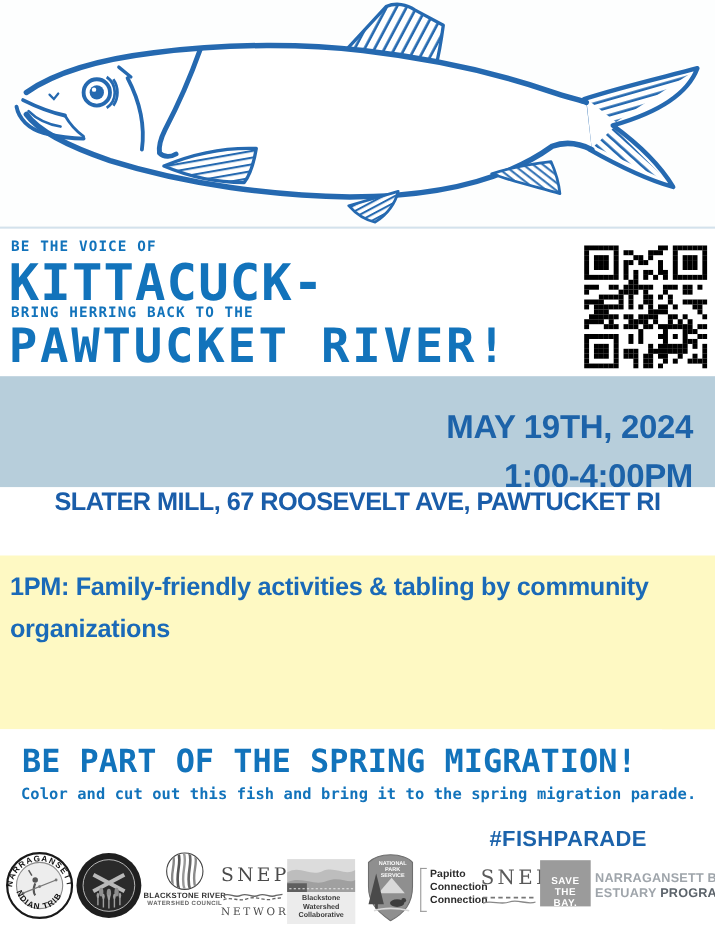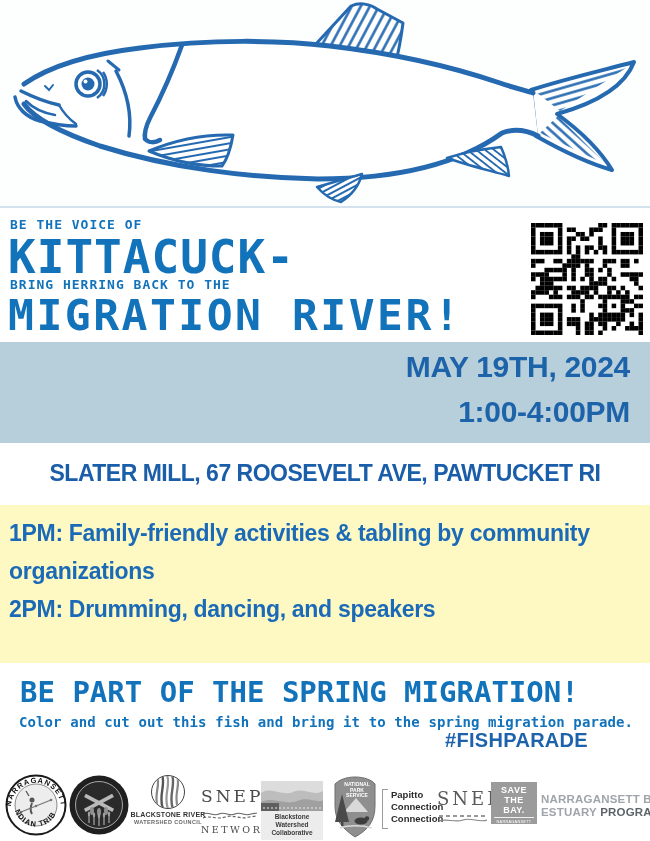--- a/index.html
+++ b/index.html
@@ -3,23 +3,23 @@
 <meta charset="utf-8">
 <style>
   html,body{margin:0;padding:0;background:#fff;}
   .poster{position:relative;width:650px;height:841px;background:#fff;overflow:hidden;
           font-family:"Liberation Sans",sans-serif;}
   
   .fish-area{position:absolute;left:0;top:0;width:650px;height:206px;background:#fdfefe;
              border-bottom:2px solid #d3e2ec;}
   .heading-area{position:absolute;left:0;top:208px;width:650px;height:134px;background:#fff;}
   .date-band{position:absolute;left:0;top:342px;width:650px;height:101px;background:#b7cedb;
-             text-align:right;box-sizing:border-box;padding:2px 20px 0 0;}
+             text-align:right;box-sizing:border-box;padding:24px 20px 0 0;}
   .address-band{position:absolute;left:0;top:443px;width:650px;height:62px;background:#fff;
-             text-align:center;box-sizing:border-box;padding-top:17px;}
+             text-align:center;box-sizing:border-box;padding-top:0;}
   .schedule-band{position:absolute;left:0;top:505px;width:650px;height:158px;background:#fef9c3;
              box-sizing:border-box;padding:9px 0 0 9px;}
   .migration-area{position:absolute;left:0;top:663px;width:602px;height:107px;background:#fff;}
   .logo-strip{position:absolute;left:0;top:770px;width:650px;height:71px;background:#fff;}
 
   
   .mono{font-family:"DejaVu Sans Mono",monospace;font-weight:bold;color:#1273bb;}
   .h-small{position:absolute;left:10px;font-size:13px;letter-spacing:1px;line-height:1;}
   .h1{top:10px;}
   .h-kitta{position:absolute;left:8px;top:26px;font-size:46px;letter-spacing:1px;line-height:1;}
@@ -32,38 +32,38 @@
   .date-line{font-weight:bold;font-size:30px;line-height:45px;color:#1d63a9;letter-spacing:-0.3px;}
   .address-line{font-weight:bold;font-size:23px;color:#1a5da9;letter-spacing:-0.5px;white-space:nowrap;}
   .sched-line{font-weight:bold;font-size:23px;line-height:38px;color:#1a6ab8;
               letter-spacing:-0.3px;white-space:nowrap;}
 
   
   .mig-title{position:absolute;left:20px;top:12px;font-family:"DejaVu Sans Mono",monospace;
              font-weight:bold;font-size:29px;color:#1273bb;white-space:nowrap;}
   .mig-sub{position:absolute;left:19px;top:51px;font-family:"DejaVu Sans Mono",monospace;
              font-size:14px;font-weight:bold;color:#1273bb;letter-spacing:0.1px;white-space:nowrap;}
-  .hashtag{position:absolute;right:14px;top:66px;font-weight:bold;font-size:20px;color:#1c63ab;
+  .hashtag{position:absolute;right:14px;top:89px;font-weight:bold;font-size:20px;color:#1c63ab;
              letter-spacing:0.3px;}
 
   
   .logo{position:absolute;}
   .logo, .logo *{box-sizing:border-box;}
   .brwc-t1{font-size:7px;font-weight:bold;color:#333;text-align:center;letter-spacing:0.2px;line-height:9px;}
   .brwc-t2{font-size:5.5px;font-weight:bold;color:#666;text-align:center;letter-spacing:0.4px;line-height:7px;}
   .serif{font-family:"DejaVu Serif",serif;}
   .snepnet{width:58px;text-align:center;color:#4a4a4a;}
   .snepnet .big{font-size:17px;letter-spacing:3px;line-height:17px;}
   .snepnet .net{font-size:9.5px;letter-spacing:2.5px;line-height:11px;}
   .bwc-text{font-size:6.5px;font-weight:bold;color:#3a3a3a;text-align:center;line-height:8px;}
   .papitto{display:flex;}
   .papitto .bracket{width:6px;height:40px;border-left:1.5px solid #9a9a9a;border-top:1.5px solid #9a9a9a;
                     border-bottom:1.5px solid #9a9a9a;margin-right:3px;}
   .papitto .ptext{font-size:9.5px;line-height:12px;font-weight:bold;color:#2b2b2b;}
-  .stb{width:46px;height:42px;background:#9b9b9b;color:#fff;text-align:center;padding-top:3px;}
+  .stb{width:46px;height:42px;background:#9b9b9b;color:#fff;text-align:center;padding-top:14px;}
   .stb .l{font-size:9px;line-height:10px;font-weight:bold;letter-spacing:0.5px;}
   .stb .s{font-size:3.8px;letter-spacing:0.3px;margin:2px 3px 0 3px;border-top:1px solid rgba(255,255,255,.85);padding-top:1.5px;}
   .nbep{width:112px;}
   .nbep .t1{font-size:11.5px;font-weight:bold;color:#9fa5ab;line-height:13px;letter-spacing:0.2px;white-space:nowrap;}
   .nbep .t2{font-size:11.5px;font-weight:bold;color:#9fa5ab;line-height:13px;letter-spacing:0.2px;white-space:nowrap;}
   .nbep .dark{color:#5c646b;}
 </style>
 </head>
 <body>
 
@@ -132,21 +132,21 @@
         <path d="M 97 70 A 17 17 0 0 1 97 98" fill="none" stroke="#2569b0" stroke-width="2.5"></path>
         <path d="M 103 72 A 21 21 0 0 1 103 96" fill="none" stroke="#2569b0" stroke-width="2.5"></path>
       </g>
     </svg>
   </div>
 
   <div class="heading-area">
     <div class="mono h-small h1">BE THE VOICE OF</div>
     <div class="mono h-small h3">BRING HERRING BACK TO THE</div>
     <div class="mono h-kitta">KITTACUCK-</div>
-    <div class="mono h-black">MIGRATION RIVER!</div>
+    <div class="mono h-black">PAWTUCKET RIVER!</div>
     <div class="qr-box">
       <svg id="qrsvg" width="112" height="112" viewBox="0 0 112 112">
           <rect x="0" y="0" width="112" height="112" fill="#ffffff"></rect>
           <rect x="0.00" y="0.00" width="4.53" height="4.53" fill="#000000"></rect>
           <rect x="4.48" y="0.00" width="4.53" height="4.53" fill="#000000"></rect>
           <rect x="8.96" y="0.00" width="4.53" height="4.53" fill="#000000"></rect>
           <rect x="13.44" y="0.00" width="4.53" height="4.53" fill="#000000"></rect>
           <rect x="17.92" y="0.00" width="4.53" height="4.53" fill="#000000"></rect>
           <rect x="22.40" y="0.00" width="4.53" height="4.53" fill="#000000"></rect>
           <rect x="26.88" y="0.00" width="4.53" height="4.53" fill="#000000"></rect>
@@ -465,21 +465,20 @@
     <div class="date-line">1:00-4:00PM</div>
   </div>
 
   <div class="address-band">
     <div class="address-line">SLATER MILL, 67 ROOSEVELT AVE, PAWTUCKET RI</div>
   </div>
 
   <div class="schedule-band">
     <div class="sched-line">1PM: Family-friendly activities &amp; tabling by community</div>
     <div class="sched-line">organizations</div>
-    <div class="sched-line">2PM: Drumming, dancing, and speakers</div>
   </div>
 
   <div class="migration-area">
     <div class="mig-title">BE PART OF THE SPRING MIGRATION!</div>
     <div class="mig-sub">Color and cut out this fish and bring it to the spring migration parade.</div>
     <div class="hashtag">#FISHPARADE</div>
   </div>
 
   <div class="logo-strip">
 

